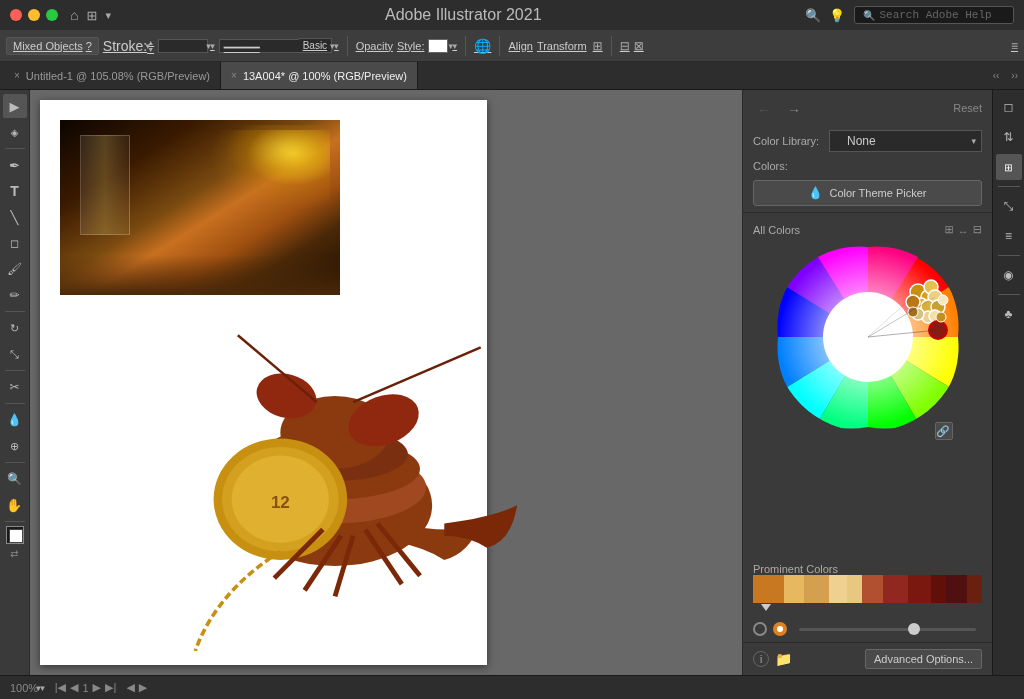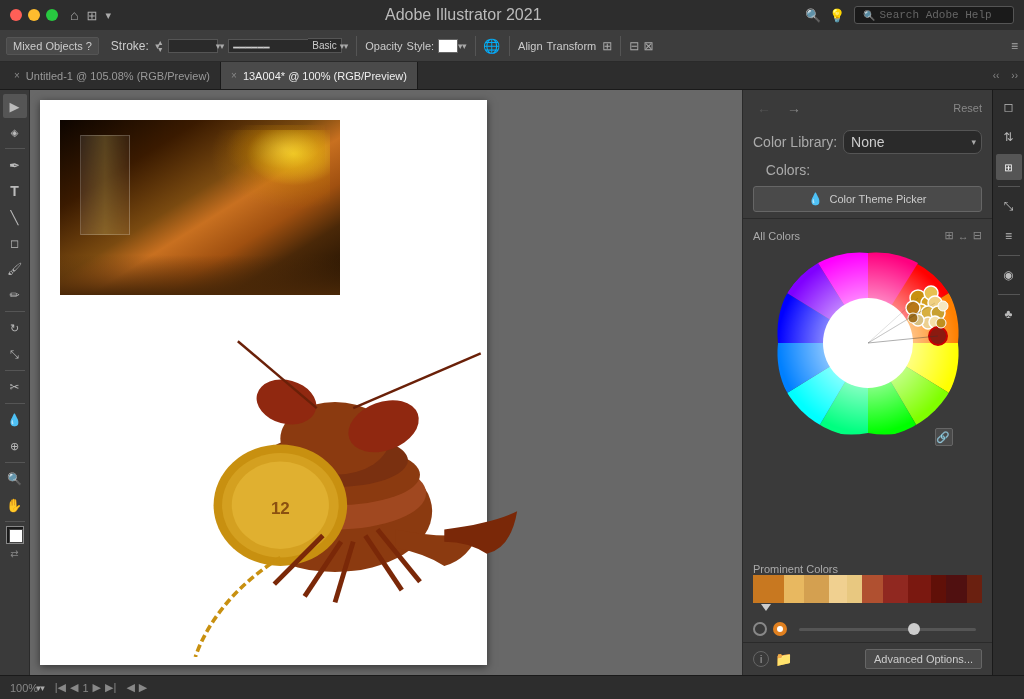--- a/index.html
+++ b/index.html
@@ -10,26 +10,26 @@
     .window-controls { display: flex; gap: 6px; margin-right: 12px; }
     .wc { width: 12px; height: 12px; border-radius: 50%; }
     .wc-close { background: #ff5f57; }
     .wc-min { background: #febc2e; }
     .wc-max { background: #28c840; }
     #titlebar .title { flex: 1; text-align: center; color: #bbb; font-size: 16px; }
     #titlebar .right-icons { display: flex; align-items: center; gap: 8px; margin-left: auto; }
     .search-bar { background: #1a1a1a; border: 1px solid #555; border-radius: 3px; padding: 2px 8px; color: #aaa; font-size: 11px; display: flex; align-items: center; gap: 4px; min-width: 160px; }
 
     
-    #toolbar { background: #3d3d3d; height: 32px; display: flex; align-items: center; padding: 0 6px; gap: 4px; border-bottom: 1px solid #2a2a2a; }
+    #toolbar { background: #3d3d3d; height: 32px; display: flex; align-items: center; padding: 0 6px; gap: 4px; border-bottom: 1px solid #2a2a2a; text-decoration: underline; }
     .toolbar-sep { width: 1px; height: 20px; background: #555; margin: 0 4px; }
     .toolbar-btn { background: #4a4a4a; border: 1px solid #555; border-radius: 2px; color: #ccc; padding: 2px 6px; font-size: 11px; cursor: pointer; display: flex; align-items: center; gap: 3px; }
     .toolbar-select-wrap { position: relative; display: flex; align-items: center; }
     .toolbar-select-wrap::after { content: '▾'; position: absolute; right: 4px; color: #aaa; font-size: 9px; pointer-events: none; }
-    .stroke-label { color: #ccc; font-size: 12px; margin: 0 8px; }
+    .stroke-label { color: #ccc; font-size: 14px; margin: 0 0; }
     .stroke-arrows { display: flex; flex-direction: column; font-size: 7px; color: #aaa; }
     .opacity-label { color: #ccc; font-size: 11px; }
     .style-label { color: #ccc; font-size: 11px; }
     .color-swatch { width: 20px; height: 14px; background: white; border: 1px solid #666; }
     .align-label { color: #ccc; font-size: 11px; }
     .transform-label { color: #ccc; font-size: 11px; }
 
     
     #tabbar { background: #2d2d2d; height: 28px; display: flex; align-items: stretch; border-bottom: 1px solid #1a1a1a; padding-left: 4px; }
     .tab { display: flex; align-items: center; padding: 0 10px; gap: 6px; font-size: 11px; color: #999; cursor: pointer; border-right: 1px solid #1a1a1a; position: relative; }
@@ -51,23 +51,23 @@
     #canvas-area { flex: 1; background: #6b6b6b; position: relative; overflow: hidden; }
 
     
     #right-panel { width: 250px; background: #3a3a3a; border-left: 1px solid #2a2a2a; display: flex; flex-direction: column; }
     .panel-header { padding: 8px 10px; display: flex; align-items: center; gap: 8px; }
     .panel-nav-btn { background: none; border: none; color: #888; cursor: pointer; font-size: 14px; padding: 2px 4px; }
     .panel-nav-btn:disabled { color: #555; }
     .panel-reset-btn { margin-left: auto; background: none; border: none; color: #888; cursor: pointer; font-size: 11px; }
 
     .panel-row { display: flex; align-items: center; padding: 4px 10px; gap: 6px; }
-    .panel-label { color: #aaa; font-size: 14px; min-width: 70px; text-align: center; }
+    .panel-label { color: #aaa; font-size: 11px; min-width: 70px; text-align: left; }
     .panel-select-wrap { flex: 1; position: relative; }
-    .panel-select { width: 100%; background: #2a2a2a; border: 1px solid #555; border-radius: 7px; color: #ccc; padding: 3px 20px 3px 7px; font-size: 14px; appearance: none; cursor: pointer; }
+    .panel-select { width: 100%; background: #2a2a2a; border: 1px solid #555; border-radius: 0; color: #ccc; padding: 3px 20px 3px 17px; font-size: 12px; appearance: none; cursor: pointer; }
     .panel-select-wrap::after { content: '▾'; position: absolute; right: 6px; top: 50%; transform: translateY(-50%); color: #aaa; font-size: 9px; pointer-events: none; }
 
     .theme-picker-btn { margin: 4px 10px; background: #4a4a4a; border: 1px solid #666; border-radius: 3px; color: #ccc; padding: 5px 12px; font-size: 11px; cursor: pointer; display: flex; align-items: center; justify-content: center; gap: 6px; width: calc(100% - 20px); }
 
     .color-wheel-section { padding: 8px 10px; flex: 1; }
     .section-label { color: #aaa; font-size: 11px; margin-bottom: 6px; display: flex; align-items: center; justify-content: space-between; }
     .wheel-icons { display: flex; gap: 4px; }
     .wheel-icon-btn { background: none; border: none; color: #888; cursor: pointer; font-size: 11px; }
 
     .color-wheel-container { position: relative; width: 190px; height: 190px; margin: 0 auto; }
@@ -238,21 +238,21 @@
     <div style="position:absolute;top:10px;left:10px;right:255px;bottom:10px;background:white;box-shadow:0 2px 8px rgba(0,0,0,0.5);">
 
       <div class="bar-scene" style="position:absolute;top:20px;left:20px;width:280px;height:175px;">
         <div style="position:absolute;inset:0;background:linear-gradient(to bottom right, #0d0500 0%,#3a1a00 25%,#7a4a10 45%,#c87020 55%,#a05010 68%,#4a2808 80%,#1a0d00 100%);"></div>
         <div class="bar-glass"></div>
         <div class="bar-bg-lights"></div>
         <div style="position:absolute;top:5px;right:15px;width:100px;height:60px;background:radial-gradient(ellipse at 60% 40%,#f0c84060 0%,#c8880040 40%,transparent 70%);"></div>
         <div style="position:absolute;bottom:0;left:0;right:0;height:40px;background:linear-gradient(to top,#4a2808,transparent);"></div>
       </div>
 
-      <div style="position:absolute;top:217px;left:50px;width:490px;height:340px;display:flex;align-items:flex-end;justify-content:center;">
+      <div style="position:absolute;top:211px;left:50px;width:490px;height:340px;display:flex;align-items:flex-end;justify-content:center;">
         <svg viewBox="0 0 400 280" width="490" height="340">
 
           <ellipse cx="200" cy="160" rx="80" ry="50" fill="#8B3A10"></ellipse>
 
           <ellipse cx="200" cy="145" rx="75" ry="30" fill="#A04820"></ellipse>
           <ellipse cx="200" cy="130" rx="70" ry="25" fill="#8B3A10"></ellipse>
           <ellipse cx="200" cy="118" rx="60" ry="22" fill="#7A3010"></ellipse>
 
           <ellipse cx="200" cy="100" rx="45" ry="30" fill="#8B3A10"></ellipse>
 

